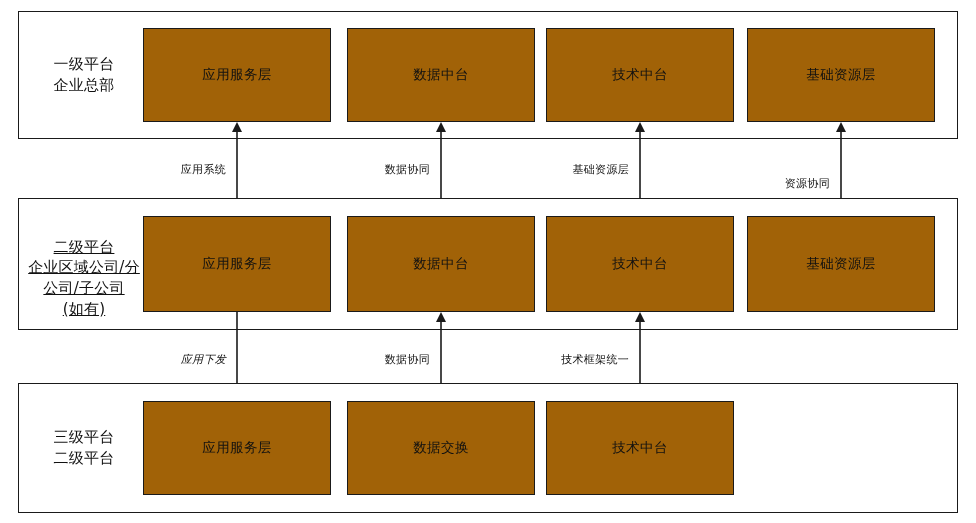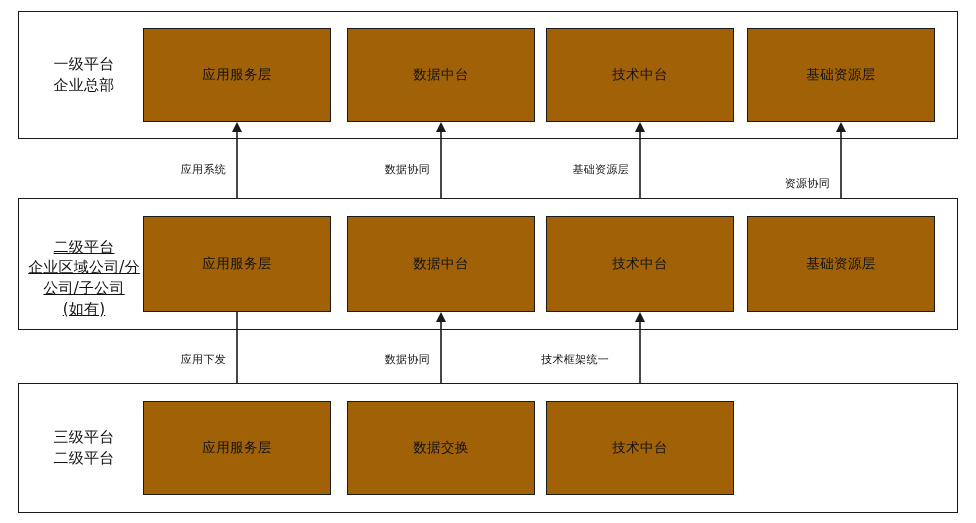--- a/index.html
+++ b/index.html
@@ -126,39 +126,39 @@
   <div class="module" style="left:347px;top:216px;width:188px;height:96px;">数据中台</div>
   <div class="module" style="left:546px;top:216px;width:188px;height:96px;">技术中台</div>
   <div class="module" style="left:747px;top:216px;width:188px;height:96px;">基础资源层</div>
 
   <div class="connector" style="left:230px;top:312px;width:14px;height:90px;">
     <svg width="14" height="90" viewBox="0 0 14 90">
       <line x1="7" y1="0" x2="7" y2="83" stroke="#1a1a1a" stroke-width="1.6"></line>
       <polygon points="7,90 2,80 12,80" fill="#1a1a1a"></polygon>
     </svg>
   </div>
-  <div class="conn-label" style="left:130px;top:352px;width:96px;">应用下发</div>
+  <div class="conn-label" style="left:130px;top:352px;width:96px;font-style:italic;">应用下发</div>
 
   <div class="connector" style="left:434px;top:312px;width:14px;height:90px;">
     <svg width="14" height="90" viewBox="0 0 14 90">
       <line x1="7" y1="7" x2="7" y2="83" stroke="#1a1a1a" stroke-width="1.6"></line>
       <polygon points="7,0 2,10 12,10" fill="#1a1a1a"></polygon>
       <polygon points="7,90 2,80 12,80" fill="#1a1a1a"></polygon>
     </svg>
   </div>
   <div class="conn-label" style="left:334px;top:352px;width:96px;">数据协同</div>
 
   <div class="connector" style="left:633px;top:312px;width:14px;height:90px;">
     <svg width="14" height="90" viewBox="0 0 14 90">
       <line x1="7" y1="7" x2="7" y2="83" stroke="#1a1a1a" stroke-width="1.6"></line>
       <polygon points="7,0 2,10 12,10" fill="#1a1a1a"></polygon>
       <polygon points="7,90 2,80 12,80" fill="#1a1a1a"></polygon>
     </svg>
   </div>
-  <div class="conn-label" style="left:489px;top:352px;width:120px;">技术框架统一</div>
+  <div class="conn-label" style="left:509px;top:352px;width:120px;">技术框架统一</div>
 
   <div class="tier" style="left:18px;top:383px;width:940px;height:130px;"></div>
 
   <div class="tier-label" style="left:28px;top:383px;width:112px;height:130px;">三级平台
 二级平台</div>
 
   <div class="module" style="left:143px;top:401px;width:188px;height:94px;">应用服务层</div>
   <div class="module" style="left:347px;top:401px;width:188px;height:94px;">数据交换</div>
   <div class="module" style="left:546px;top:401px;width:188px;height:94px;">技术中台</div>
 

